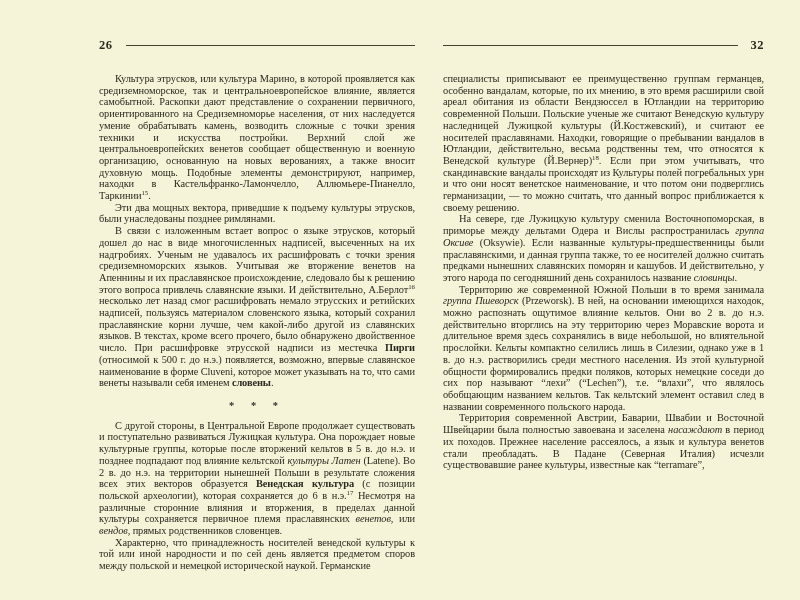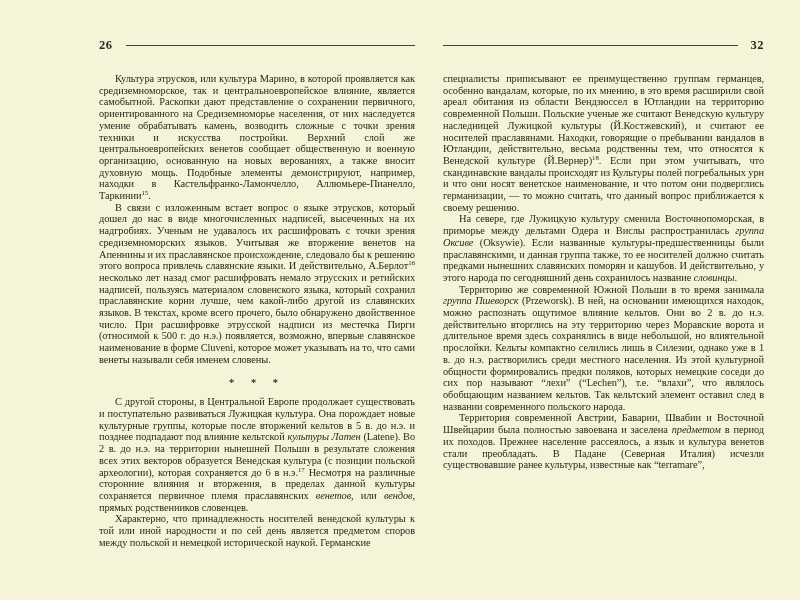--- a/index.html
+++ b/index.html
@@ -28,47 +28,48 @@
     font-size:10.4px;
     line-height:11.7px;
     letter-spacing:-0.1px;
   }
   .page-body p.indent { text-indent:16px; }
   .page-body p.separator {
     text-align:center; text-indent:0;
     font-weight:bold; letter-spacing:7px;
     margin:11px 0 8px 0;
   }
-  .page-body .b { font-weight:normal; }
+  .page-body .b { font-weight:bold; }
   .page-body .i { font-style:italic; }
   .page-body sup {
     font-size:6.8px; line-height:0; vertical-align:super; letter-spacing:0;
   }
 </style>
 </head>
 <body>
 
 <div class="page" id="page-left">
   <div class="page-header">
     <span>26</span>
     <span class="rule"></span>
   </div>
   <div class="page-body">
       <p class="indent">Культура этрусков, или культура Марино, в которой проявляется как средиземноморское, так и центральноевропейское влияние, является самобытной. Раскопки дают представление о сохранении первичного, ориентированного на Средиземноморье населения, от них наследуется умение обрабатывать камень, возводить сложные с точки зрения техники и искусства постройки. Верхний слой же центральноевропейских венетов сообщает общественную и военную организацию, основанную на новых верованиях, а также вносит духовную мощь. Подобные элементы демонстрируют, например, находки в Кастельфранко-Ламончелло, Аллюмьере-Пианелло, Таркинии<sup>15</sup>.</p>
+      <p class="indent">Эти два мощных вектора, приведшие к подъему культуры этрусков, были унаследованы позднее римлянами.</p>
       <p class="indent">В связи с изложенным встает вопрос о языке этрусков, который дошел до нас в виде многочисленных надписей, высеченных на их надгробиях. Ученым не удавалось их расшифровать с точки зрения средиземноморских языков. Учитывая же вторжение венетов на Апеннины и их праславянское происхождение, следовало бы к решению этого вопроса привлечь славянские языки. И действительно, А.Берлот<sup>16</sup> несколько лет назад смог расшифровать немало этрусских и ретийских надписей, пользуясь материалом словенского языка, который сохранил праславянские корни лучше, чем какой-либо другой из славянских языков. В текстах, кроме всего прочего, было обнаружено двойственное число. При расшифровке этрусской надписи из местечка <span class="b">Пирги</span> (относимой к 500 г. до н.э.) появляется, возможно, впервые славянское наименование в форме Cluveni, которое может указывать на то, что сами венеты называли себя именем <span class="b">словены</span>.</p>
       <p class="separator">* * *</p>
       <p class="indent">С другой стороны, в Центральной Европе продолжает существовать и поступательно развиваться Лужицкая культура. Она порождает новые культурные группы, которые после вторжений кельтов в 5 в. до н.э. и позднее подпадают под влияние кельтской <span class="i">культуры Латен</span> (Latene). Во 2 в. до н.э. на территории нынешней Польши в результате сложения всех этих векторов образуется <span class="b">Венедская культура</span> (с позиции польской археологии), которая сохраняется до 6 в н.э.<sup>17</sup> Несмотря на различные сторонние влияния и вторжения, в пределах данной культуры сохраняется первичное племя праславянских <span class="i">венетов</span>, или <span class="i">вендов</span>, прямых родственников словенцев.</p>
       <p class="indent">Характерно, что принадлежность носителей венедской культуры к той или иной народности и по сей день является предметом споров между польской и немецкой исторической наукой. Германские</p>
     </div>
 </div>
 
 <div class="page" id="page-right">
   <div class="page-header">
     <span class="rule"></span>
     <span>32</span>
   </div>
   <div class="page-body">
       <p>специалисты приписывают ее преимущественно группам германцев, особенно вандалам, которые, по их мнению, в это время расширили свой ареал обитания из области Вендзюссел в Ютландии на территорию современной Польши. Польские ученые же считают Венедскую культуру наследницей Лужицкой культуры (Й.Костжевский), и считают ее носителей праславянами. Находки, говорящие о пребывании вандалов в Ютландии, действительно, весьма родственны тем, что относятся к Венедской культуре (Й.Вернер)<sup>18</sup>. Если при этом учитывать, что скандинавские вандалы происходят из Культуры полей погребальных урн и что они носят венетское наименование, и что потом они подверглись германизации, — то можно считать, что данный вопрос приближается к своему решению.</p>
       <p class="indent">На севере, где Лужицкую культуру сменила Восточнопоморская, в приморье между дельтами Одера и Вислы распространилась <span class="i">группа Оксиве</span> (Oksywie). Если названные культуры-предшественницы были праславянскими, и данная группа также, то ее носителей должно считать предками нынешних славянских поморян и кашубов. И действительно, у этого народа по сегодняшний день сохранилось название <span class="i">словинцы</span>.</p>
       <p class="indent">Территорию же современной Южной Польши в то время занимала <span class="i">группа Пшеворск</span> (Przeworsk). В ней, на основании имеющихся находок, можно распознать ощутимое влияние кельтов. Они во 2 в. до н.э. действительно вторглись на эту территорию через Моравские ворота и длительное время здесь сохранялись в виде небольшой, но влиятельной прослойки. Кельты компактно селились лишь в Силезии, однако уже в 1 в. до н.э. растворились среди местного населения. Из этой культурной общности формировались предки поляков, которых немецкие соседи до сих пор называют “лехи” (“Lechen”), т.е. “влахи”, что являлось обобщающим названием кельтов. Так кельтский элемент оставил след в названии современного польского народа.</p>
-      <p class="indent">Территория современной Австрии, Баварии, Швабии и Восточной Швейцарии была полностью завоевана и заселена <span class="i">предметом</span> в период их походов. Прежнее население рассеялось, а язык и культура венетов стали преобладать. В Падане (Северная Италия) исчезли существовавшие ранее культуры, известные как “terramare”,</p>
+      <p class="indent">Территория современной Австрии, Баварии, Швабии и Восточной Швейцарии была полностью завоевана и заселена <span class="i">насаждают</span> в период их походов. Прежнее население рассеялось, а язык и культура венетов стали преобладать. В Падане (Северная Италия) исчезли существовавшие ранее культуры, известные как “terramare”,</p>
     </div>
 </div>
 
 </body></html>

